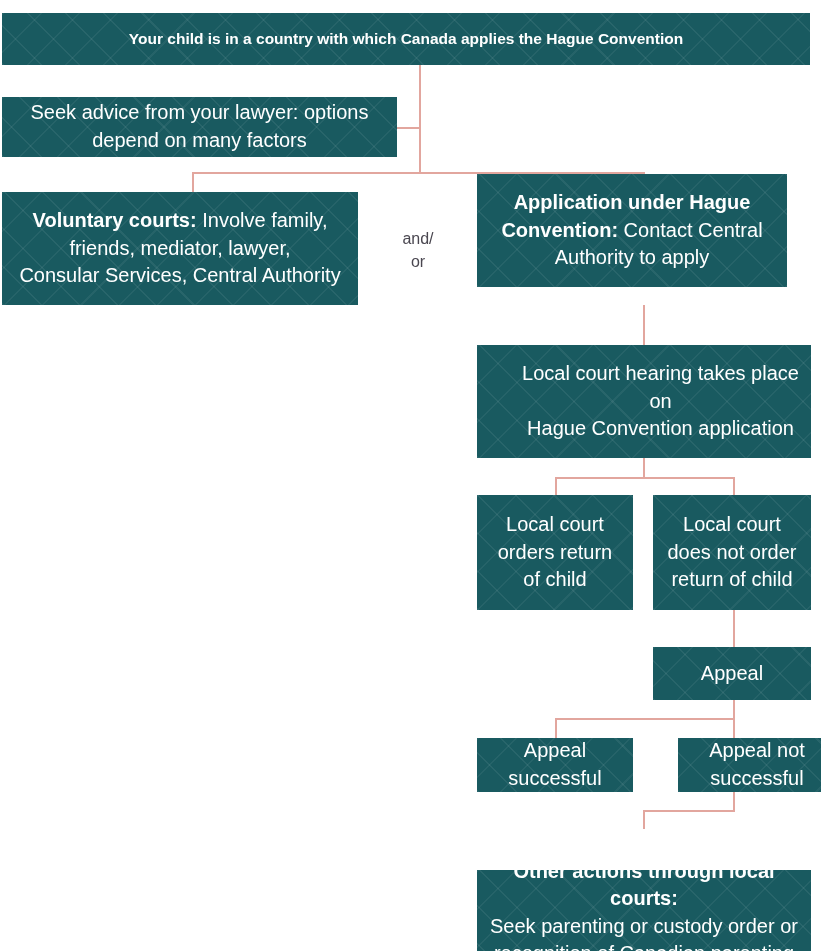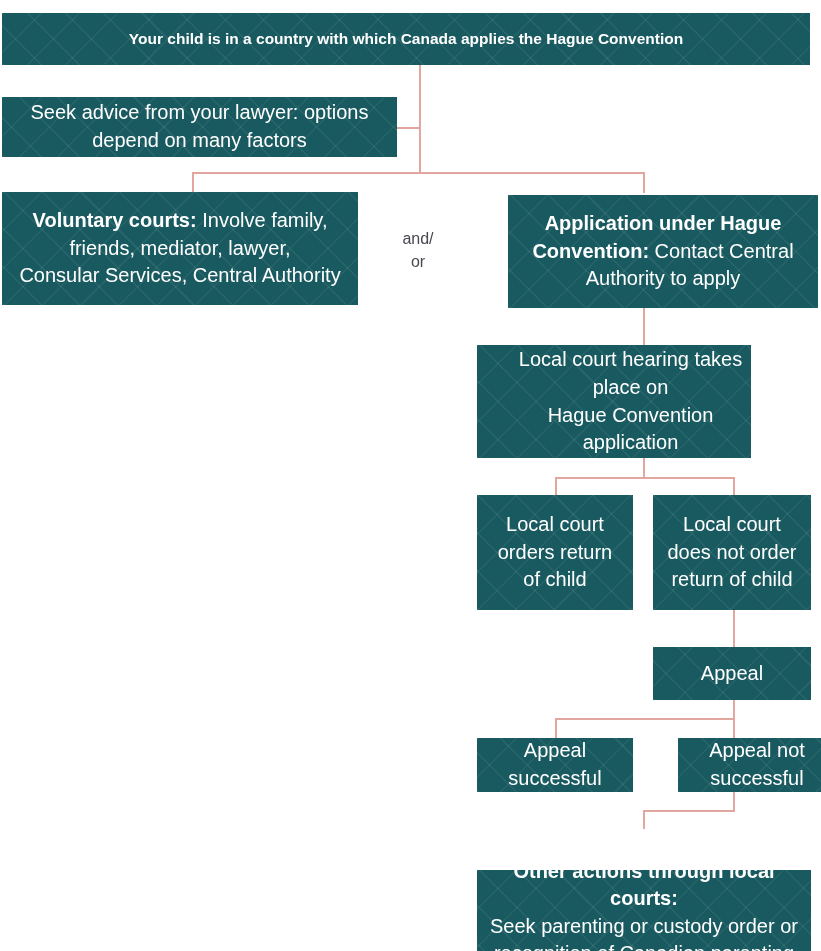--- a/index.html
+++ b/index.html
@@ -94,27 +94,27 @@
 
   <div class="cbox" style="left:2px; top:192px; width:356px; height:113px;">
     <span><span class="lead">Voluntary courts:</span><span> Involve family,
 friends, mediator, lawyer,
 Consular Services, Central Authority</span></span>
   </div>
 
   <div class="andor">and/
 or</div>
 
-  <div class="cbox" style="left:477px; top:195px; width:310px; height:113px;margin-left:31px;">
+  <div class="cbox" style="left:477px; top:174px; width:310px; height:113px;">
     <span><span class="lead">Application under Hague
 Convention:</span><span> Contact Central
 Authority to apply</span></span>
   </div>
 
-  <div class="cbox" style="left:477px; top:345px; width:274px; height:113px;padding-left:41px;">
+  <div class="cbox" style="left:477px; top:345px; width:334px; height:113px;padding-left:41px;">
     <span>Local court hearing takes place on
 Hague Convention application</span>
   </div>
 
   <div class="cbox" style="left:477px; top:495px; width:156px; height:115px;">
     <span>Local court
 orders return
 of child</span>
   </div>
 

